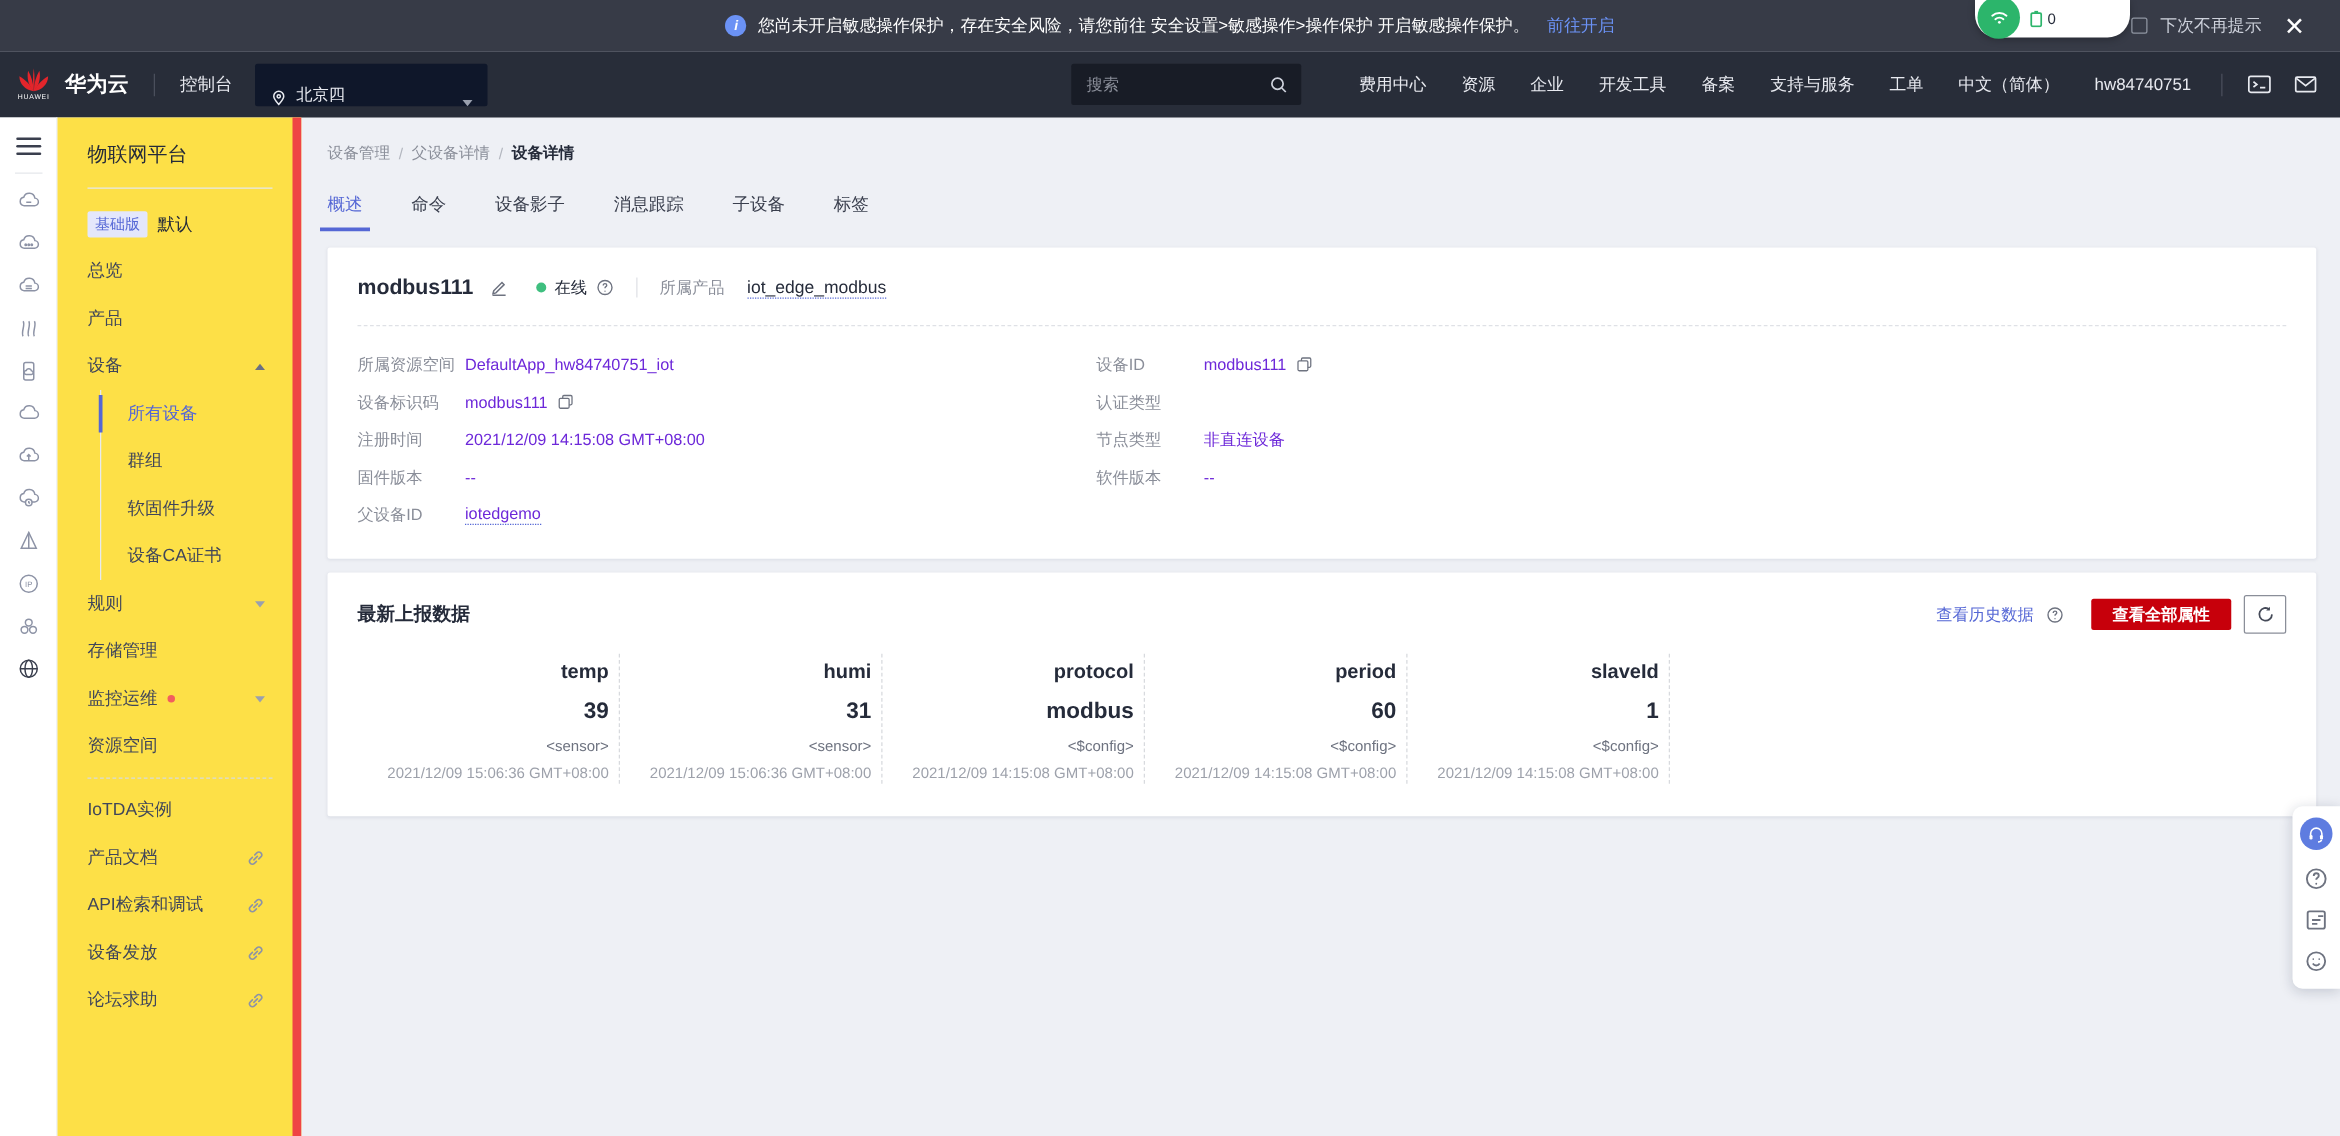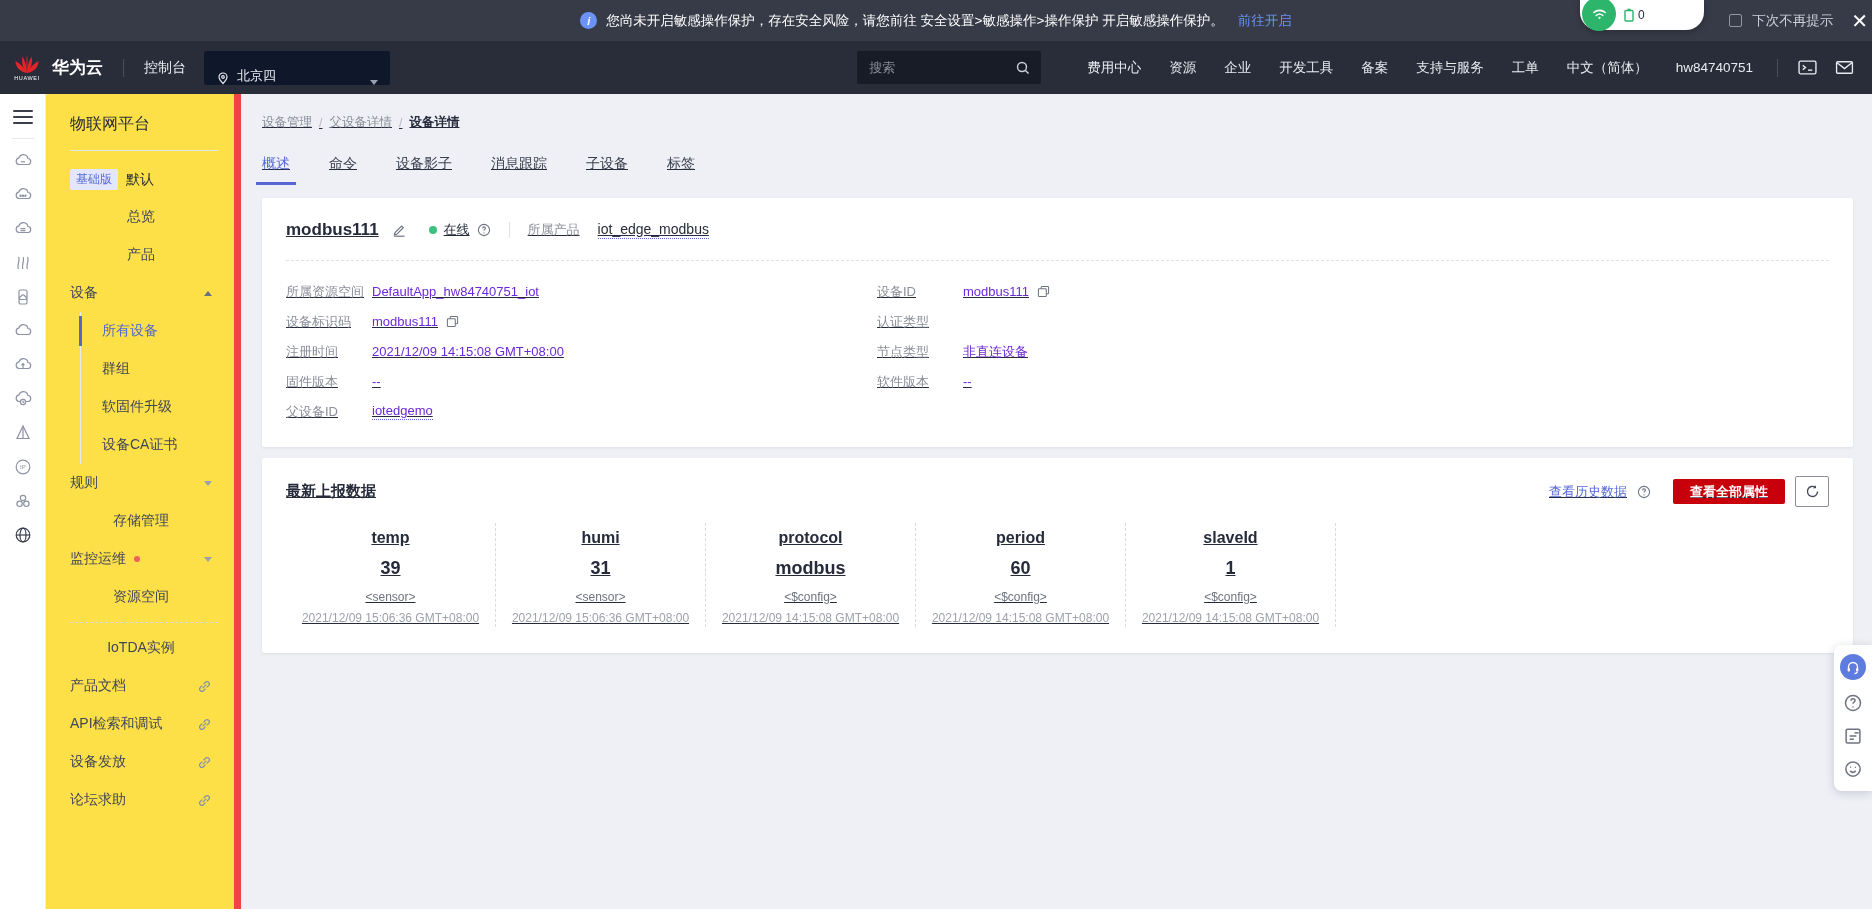--- a/index.html
+++ b/index.html
@@ -16,21 +16,21 @@
     height:41px; background:#373b47; color:#fff;
     display:flex; align-items:center; justify-content:center;
     position:relative; font-size:13.5px; z-index:5;
   }
   .info-badge {
     width:17px; height:17px; border-radius:50%; background:#6b92f5; color:#fff;
     display:inline-flex; align-items:center; justify-content:center;
     font-size:11px; font-style:italic; font-weight:bold; margin-right:9px; flex:none;
   }
   .notice-link { color:#6b92f5; margin-left:14px; cursor:pointer; text-decoration:none; }
-  .notice-right { position:absolute; right:4px; top:0; height:41px; display:flex; align-items:center; gap:10px; color:#cdd1db; }
+  .notice-right { position:absolute; right:28px; top:0; height:41px; display:flex; align-items:center; gap:10px; color:#cdd1db; }
   .checkbox { width:13px; height:13px; border:1px solid #9096a2; border-radius:2px; cursor:pointer; }
   .close-x { font-size:20px; color:#fff; cursor:pointer; line-height:1; margin-left:8px; font-family:"DejaVu Sans",sans-serif; }
   .overlay-pill {
     position:absolute; right:168px; top:0; width:124px; height:30px;
     background:#fff; border-radius:0 0 18px 18px;
     display:flex; align-items:center; padding-left:2px; color:#252b3a;
     box-shadow:0 2px 6px rgba(0,0,0,.25);
   }
   .wifi-circle {
     width:34px; height:34px; border-radius:50%; background:#2cb56b;
@@ -85,33 +85,33 @@
 
   .sidebar {
     width:195px; background:#fde047; border-right:7px solid #ef4444; flex:none;
     padding:20px 0 0 24px; position:relative; color:#40465a;
   }
   .side-title { font-size:16px; color:#252b3a; }
   .side-divider { width:148px; height:1px; background:#e5e7eb; margin:15px 0 18px; }
   .badge-row { display:flex; align-items:center; gap:8px; margin-bottom:8px; }
   .edition-badge { background:#e4e7fb; color:#5567d5; font-size:12px; padding:2px 6px; border-radius:2px; }
   .edition-name { font-size:14px; color:#252b3a; }
-  .side-item { height:38px; display:flex; align-items:center; padding-right:22px; cursor:pointer; font-size:14px;justify-content:center; }
+  .side-item { height:38px; display:flex; align-items:center; padding-right:22px; cursor:pointer; font-size:14px; }
   .side-item .caret-down,.side-item .caret-up { margin-left:auto; }
   .sub-list { margin-left:10px; border-left:1px solid #e8eaee; }
   .sub-item { height:38px; display:flex; align-items:center; padding-left:21px; position:relative; cursor:pointer; font-size:14px; }
   .sub-item.active { color:#5567d5; }
   .sub-item.active::before { content:""; position:absolute; left:-2px; top:4px; bottom:4px; width:3px; background:#5567d5; }
   .red-dot { width:6px; height:6px; border-radius:50%; background:#f25e5e; margin-left:8px; }
   .dashed-div { width:148px; border-top:1px dashed #d8dade; margin:6px 0; }
   .ext-ico { margin-left:auto; color:#8d93a6; display:flex; width:15px; height:15px; }
   .ext-ico svg { width:100%; height:100%; }
 
   
-  .content { flex:1; padding:20px 19px 14px 21px; position:relative;text-decoration:underline; }
+  .content { flex:1; padding:20px 19px 14px 21px; position:relative; }
   .breadcrumb { font-size:12.5px; color:#8a8e99; display:flex; align-items:center; }
   .crumb { cursor:pointer; }
   .crumb.current { color:#252b3a; font-weight:bold; cursor:default; }
   .crumb-sep { margin:0 7px; color:#b3b6bf; }
   .tabs { display:flex; gap:39px; margin-top:24px; font-size:14px; }
   .tab { padding-bottom:12px; position:relative; color:#3a3f4e; cursor:pointer; }
   .tab.active { color:#5567d5; }
   .tab.active::after { content:""; position:absolute; left:-6px; right:-6px; bottom:0; height:3px; background:#5567d5; }
 
   .card { background:#fff; border-radius:2px; box-shadow:0 1px 3px rgba(15,25,60,.08); }
@@ -149,21 +149,21 @@
     background:#c7000b; color:#fff; border:none; height:25px; padding:0 17px;
     font-size:13px; font-weight:bold; border-radius:2px; cursor:pointer; margin-left:12px;
     font-family:inherit;
   }
   .refresh-btn {
     width:34px; height:31px; background:#fff; border:1px solid #8a8e99; border-radius:2px;
     display:flex; align-items:center; justify-content:center; cursor:pointer; color:#454a58;
   }
   .refresh-btn svg { width:15px; height:15px; }
   .data-row { display:flex; margin-top:16px; }
-  .data-col { width:210px; flex:none; text-align:center; border-right:1px dashed #d8dade; padding:6px 8px 2px; }
+  .data-col { width:210px; flex:none; text-align:right; border-right:1px dashed #d8dade; padding:6px 8px 2px; }
   .d-name { font-size:16px; font-weight:bold; color:#252b3a; }
   .d-value { font-size:18px; font-weight:bold; color:#252b3a; margin-top:11px; }
   .d-type { font-size:12px; color:#6e7380; margin-top:11px; }
   .d-time { font-size:12px; color:#9da1ab; margin-top:7px; }
 
   
   .float-widget {
     position:absolute; right:0; top:645px; width:38px; background:#fff;
     border-radius:8px 0 0 8px; box-shadow:0 2px 10px rgba(15,25,60,.18);
     padding:9px 0 12px; display:flex; flex-direction:column; align-items:center; gap:13px;

